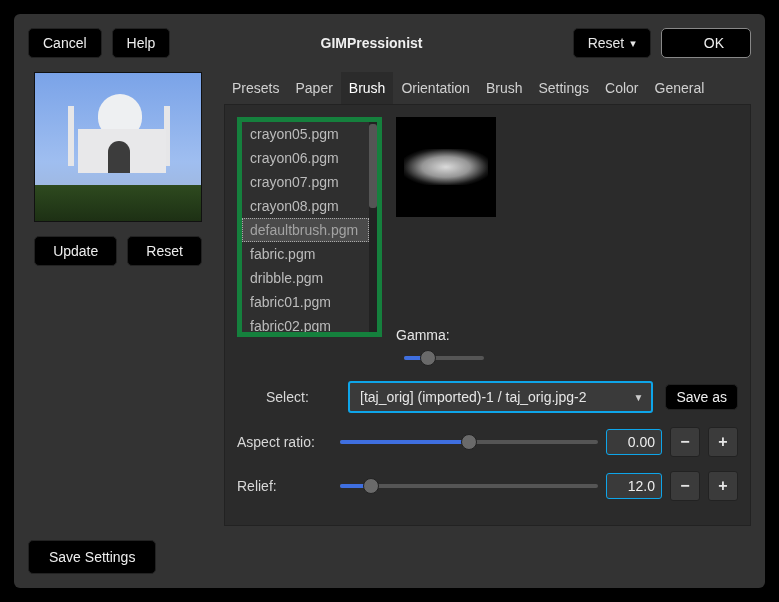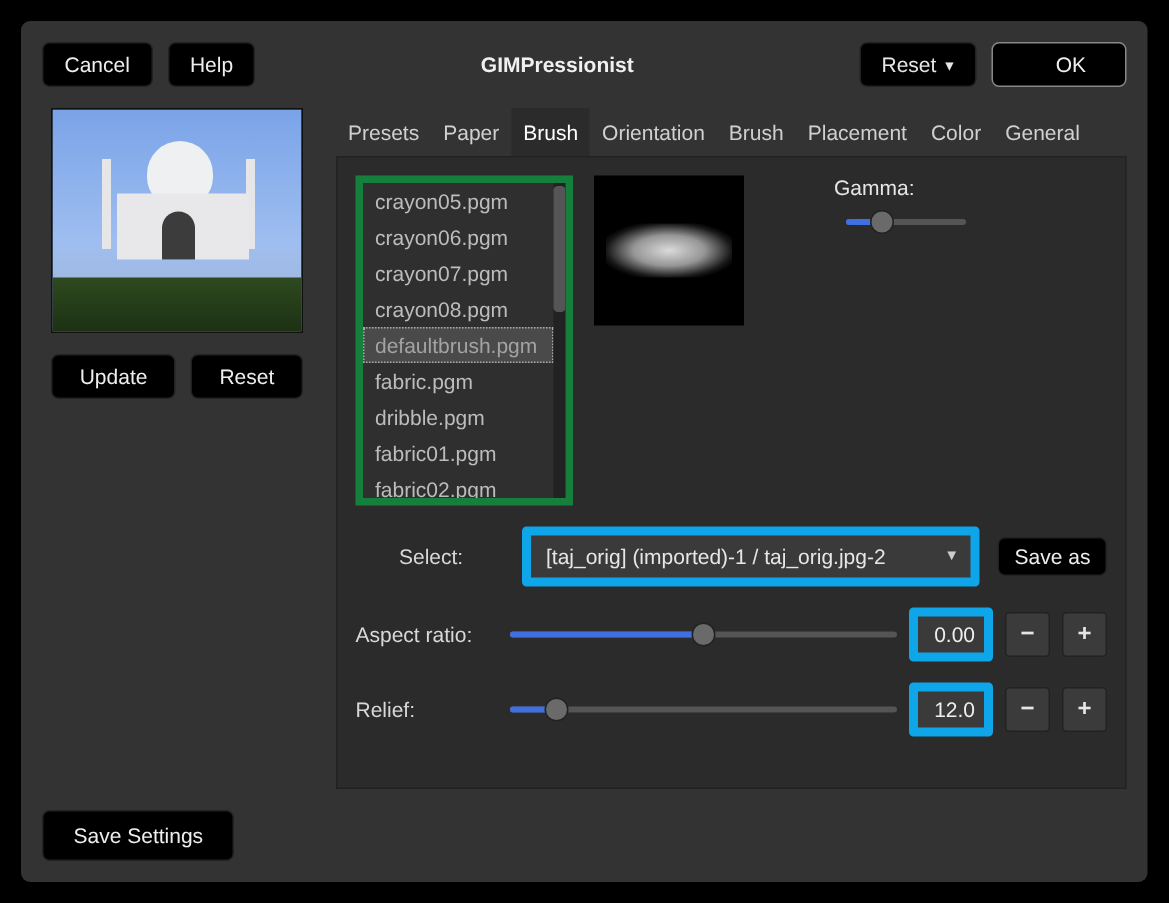--- a/index.html
+++ b/index.html
@@ -27,36 +27,36 @@
   .tab { padding: 8px 8px; color: #d0d0d0; cursor: pointer; }
   .tab.active { background: #2b2b2b; color: #fff; }
   .panel { background: #2b2b2b; padding: 12px 12px; border: 1px solid #222; flex: 1; display: flex; flex-direction: column; gap: 14px; }
   .brush-top { display: flex; gap: 14px; }
   .listbox { width: 145px; height: 220px; background: #2f2f2f; border: 5px solid #15803d; overflow: hidden; display: flex; }
   .list-inner { flex: 1; overflow: hidden; }
   .listbox-item { padding: 4px 8px; color: #bcbcbc; cursor: pointer; white-space: nowrap; }
   .listbox-item.selected { background: #4a4a4a; color: #a3a3a3; outline: 1px dotted #aaa; outline-offset: -1px; }
   .scrollbar { width: 8px; background: #222; display: flex; flex-direction: column; }
   .scroll-thumb { background: #555; height: 40%; margin-top: 20%; border-radius: 3px; }
-  .brush-preview-col { display: flex; flex-direction: row; gap: 30px; }
+  .brush-preview-col { display: flex; flex-direction: column; gap: 30px; }
   .brush-preview { width: 100px; height: 100px; background: #000; display: flex; align-items: center; justify-content: center; }
   .stroke { width: 84px; height: 36px; background: radial-gradient(ellipse at center, rgba(230,230,230,0.95) 0%, rgba(200,200,200,0.75) 40%, rgba(120,120,120,0.2) 70%, rgba(0,0,0,0) 80%); filter: blur(0.3px); }
   .gamma-box { display: flex; flex-direction: column; gap: 6px; }
   .slider-row { display: flex; align-items: center; gap: 8px; }
   .slider-row .lbl { width: 95px; color: #d8d8d8; }
   .slider { position: relative; height: 18px; flex: 1; display: flex; align-items: center; }
   .slider.short { width: 80px; flex: none; margin-left: 8px; }
   .slider .track { position: absolute; height: 4px; background: #555; width: 100%; border-radius: 2px; }
   .slider .fill { position: absolute; height: 4px; background: #3f6fe0; border-radius: 2px; }
   .slider .thumb { position: absolute; width: 16px; height: 16px; background: #6a6a6a; border: 1px solid #222; border-radius: 50%; top: 1px; transform: translateX(-50%); }
-  .numfield { width: 56px; background: #3a3a3a; border: 6px solid #0ea5e9; border-radius: 3px; padding: 4px 6px; text-align: right; color: #eee; }
+  .numfield { width: 56px; background: #3a3a3a; border: 1px solid #0ea5e9; border-radius: 3px; padding: 4px 6px; text-align: right; color: #eee; }
   .stepper { width: 30px; height: 30px; background: #3b3b3b; border: 1px solid #222; border-radius: 3px; display: inline-flex; align-items: center; justify-content: center; font-size: 16px; font-weight: 700; color: #e6e6e6; cursor: pointer; }
   .select-row { display: flex; align-items: center; gap: 12px; }
   .select-row .lbl { width: 70px; color: #d8d8d8; margin-left: 29px; }
-  .dropdown { flex: 1; background: #3a3a3a; border: 6px solid #0ea5e9; border-radius: 3px; padding: 6px 30px 6px 10px; position: relative; color: #eee; cursor: pointer; }
+  .dropdown { flex: 1; background: #3a3a3a; border: 2px solid #0ea5e9; border-radius: 3px; padding: 6px 30px 6px 10px; position: relative; color: #eee; cursor: pointer; }
   .dropdown .chev { position: absolute; right: 8px; top: 50%; transform: translateY(-50%); font-size: 10px; color: #ccc; }
   .footer { display: flex; gap: 10px; }
 </style>
 </head>
 <body>
 
 <div class="window">
 
   <div class="titlebar">
     <div class="btn">Cancel</div>
@@ -87,21 +87,21 @@
       </div>
     </div>
 
     <div class="right-col">
       <div class="tabs">
         <div class="tab">Presets</div>
         <div class="tab">Paper</div>
         <div class="tab active">Brush</div>
         <div class="tab">Orientation</div>
         <div class="tab">Brush</div>
-        <div class="tab">Placement</div>
+        <div class="tab">Settings</div>
         <div class="tab">Color</div>
         <div class="tab">General</div>
       </div>
 
       <div class="panel">
 
         <div class="brush-top">
 
           <div class="listbox">
             <div class="list-inner">

